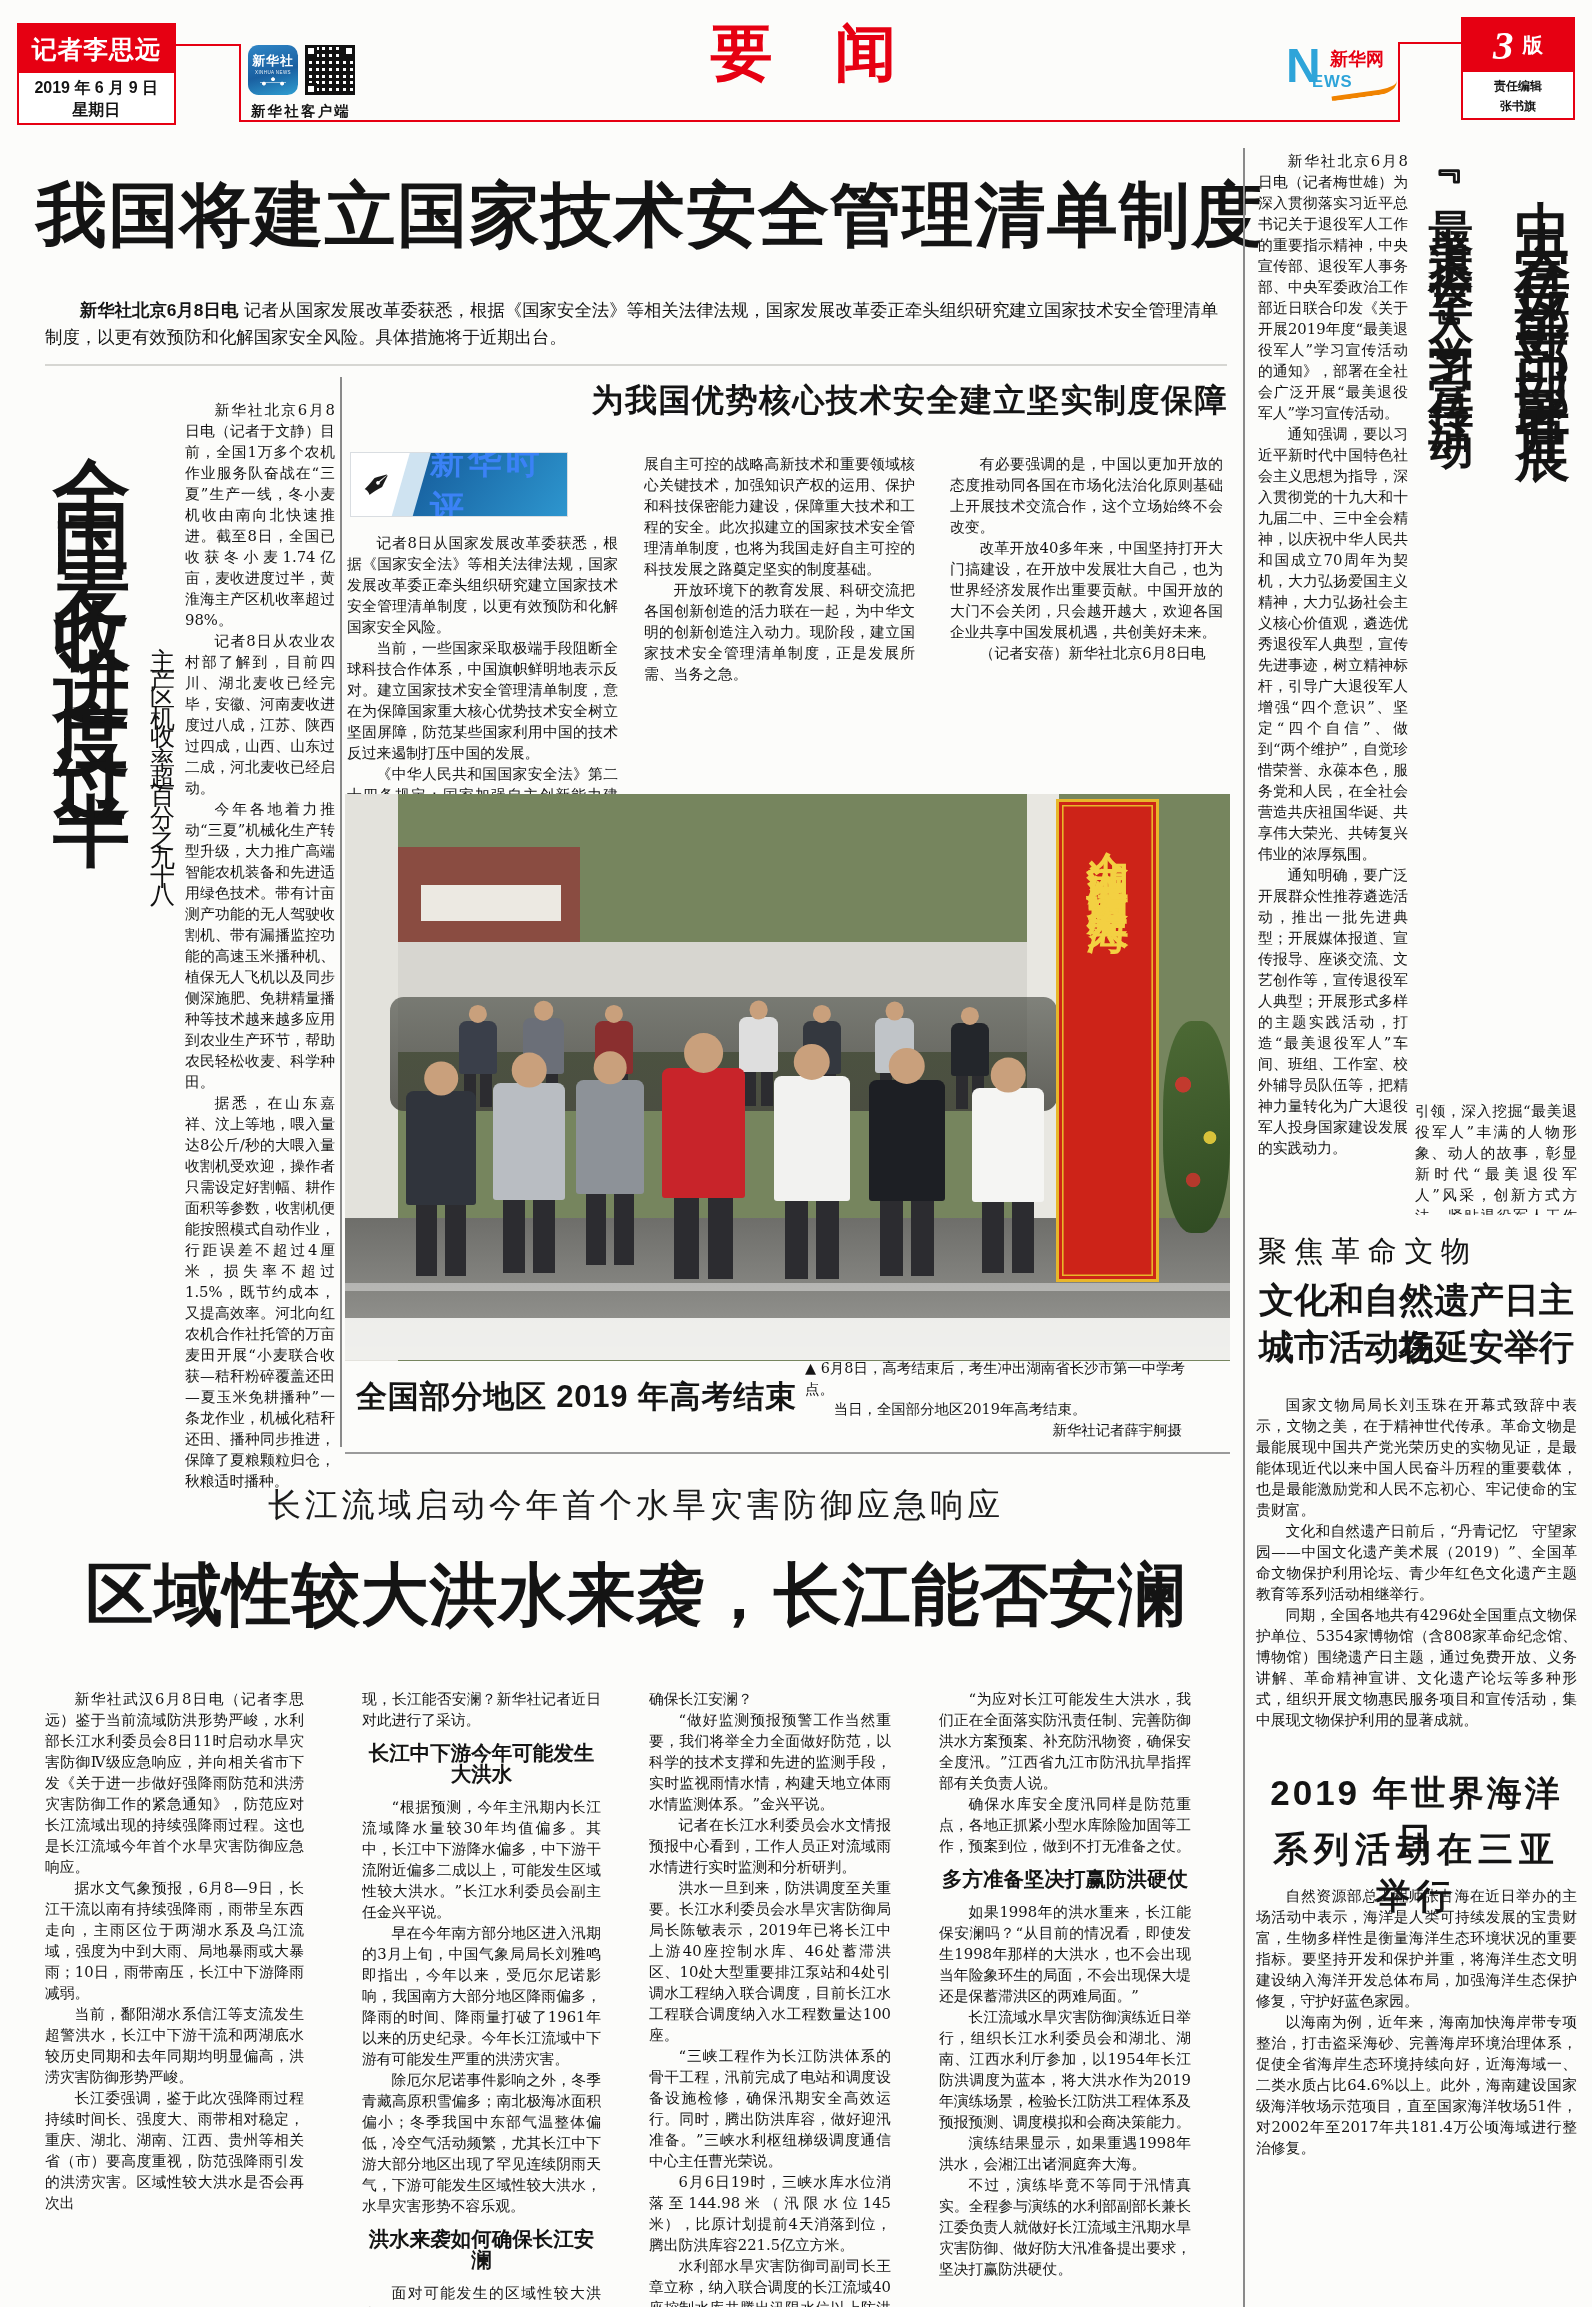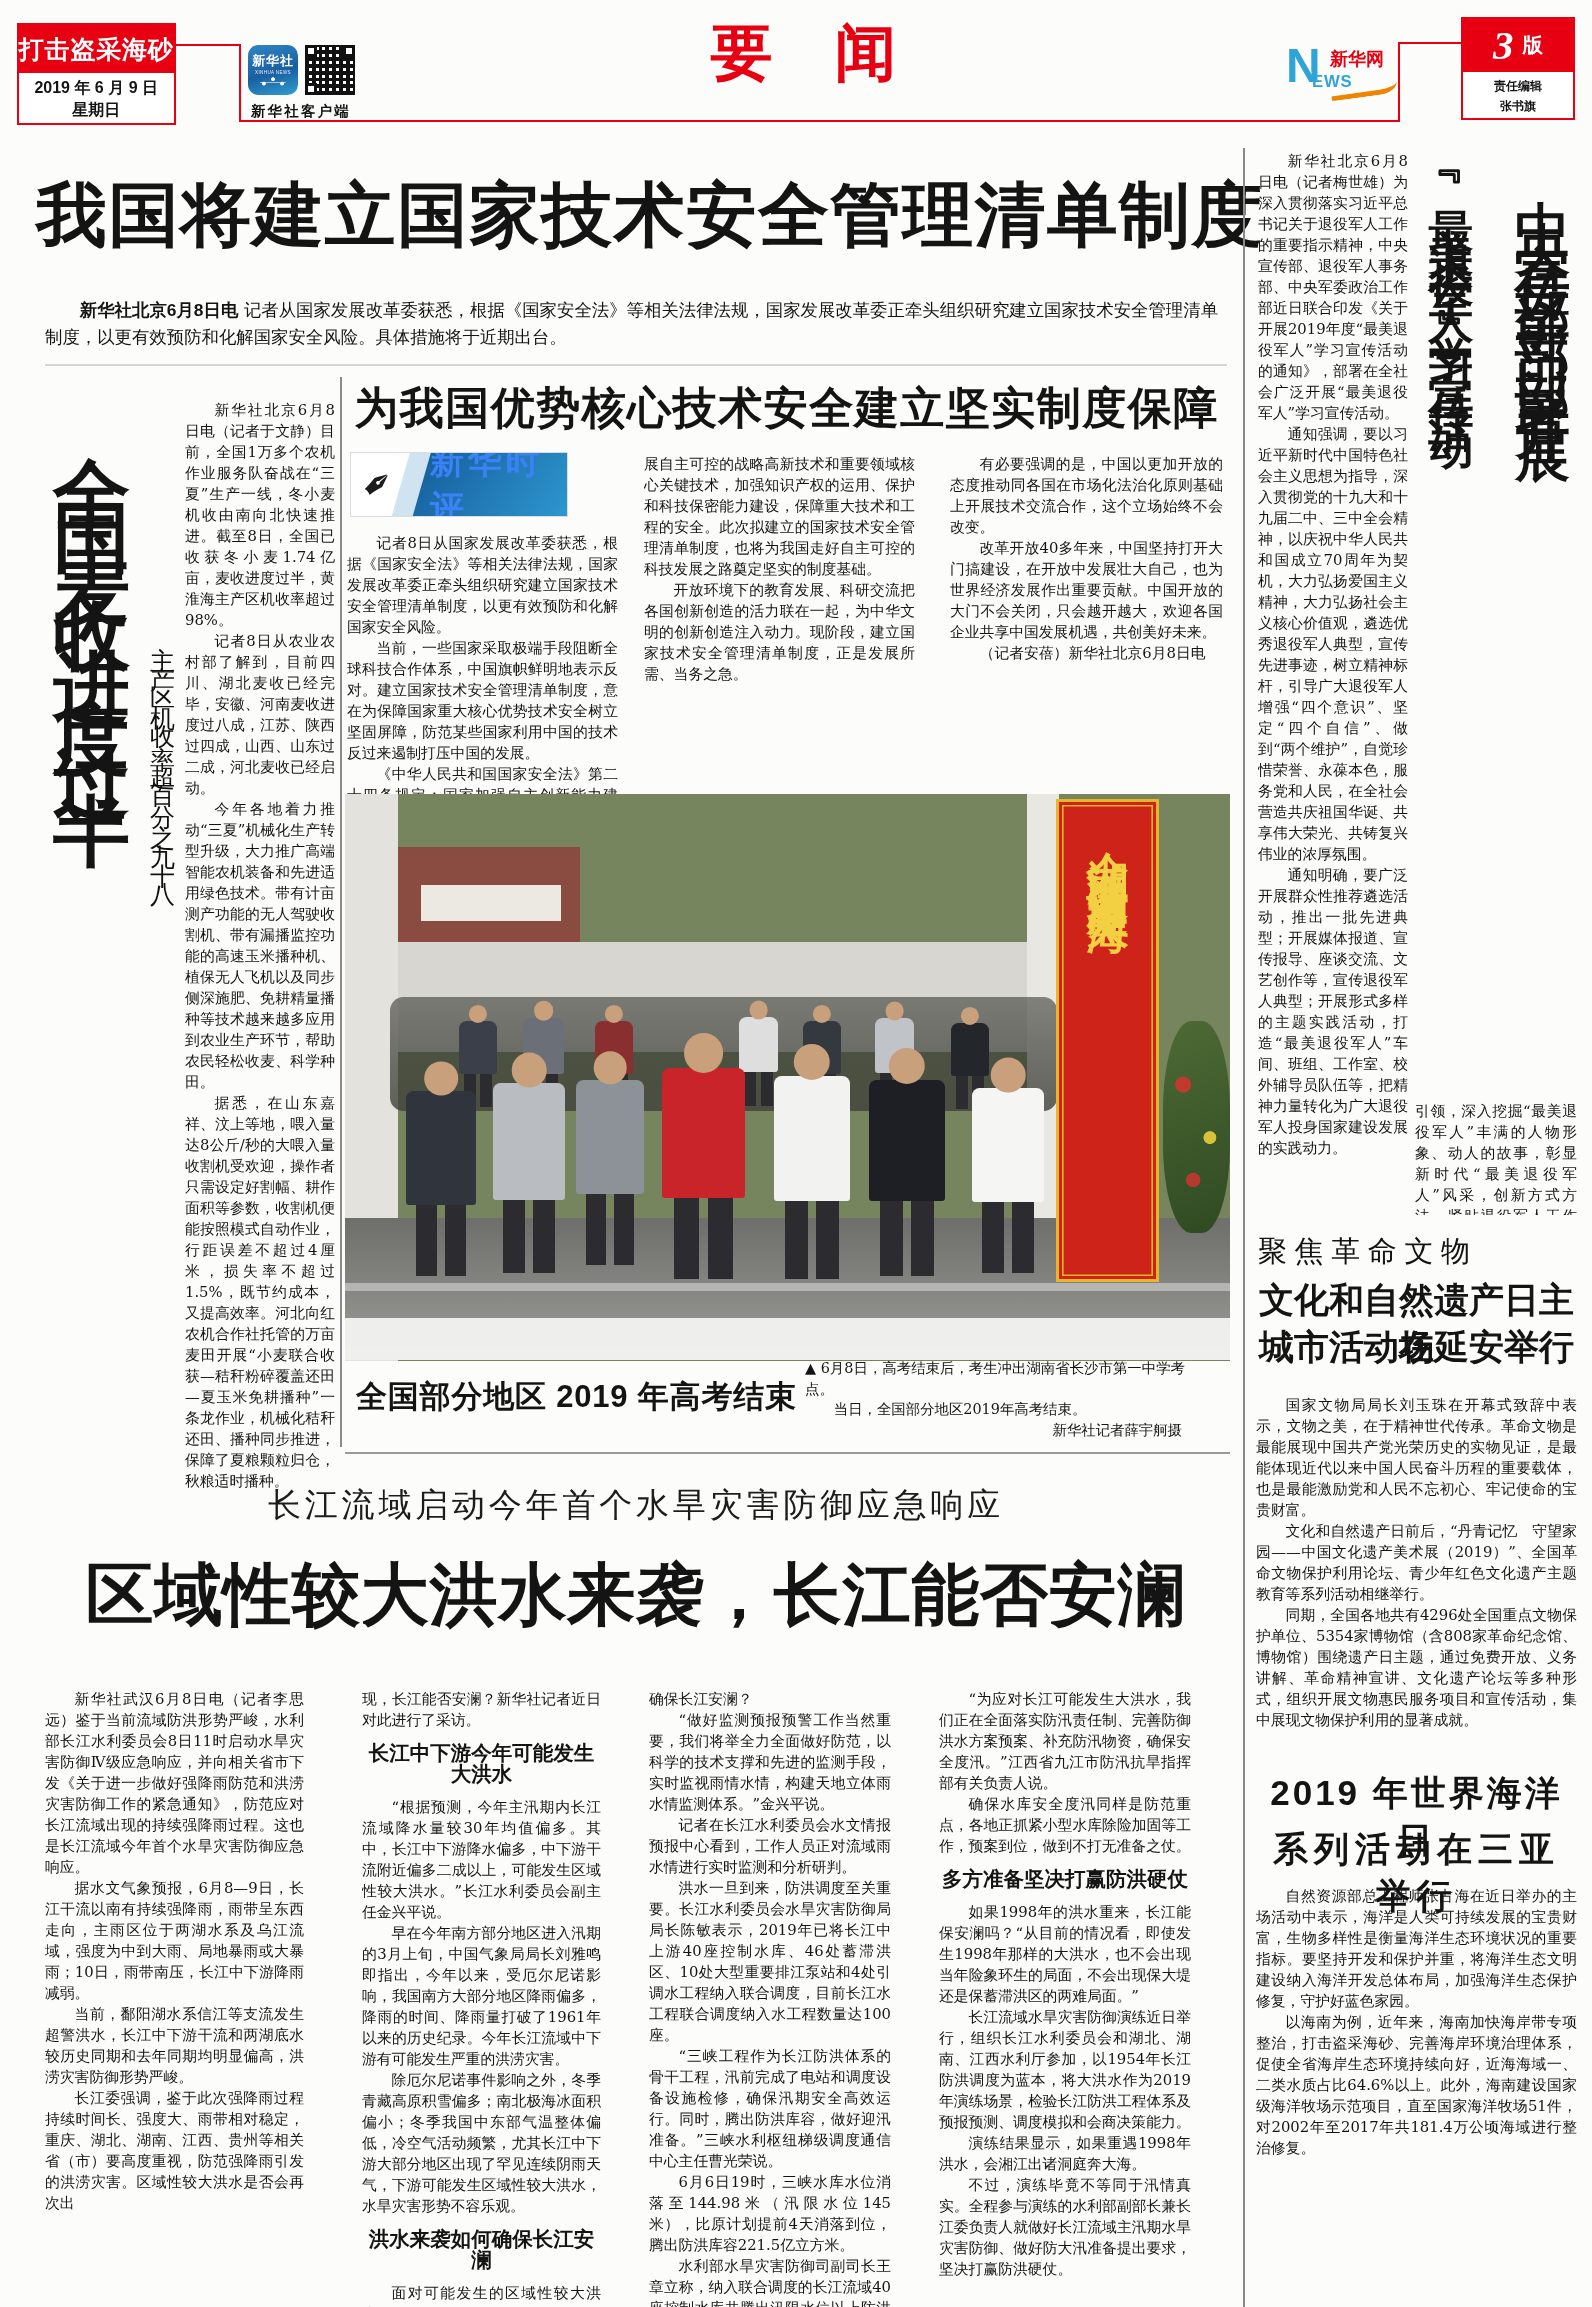--- a/index.html
+++ b/index.html
@@ -50,21 +50,21 @@
   
   .vtext{writing-mode:vertical-rl;}
   .wheat-hl{left:41px;top:394px;height:1076px;font-weight:900;font-size:77px;letter-spacing:48px;}
   .wheat-sub{left:147px;top:627px;height:621px;font-weight:500;font-size:25px;letter-spacing:19.7px;color:#111;}
   .body-col{font-size:14.8px;line-height:21px;text-align:justify;overflow:hidden;}
   .body-col p{margin:0;text-indent:2em;}
   .body-col p.noind{text-indent:0;}
   .wheat-body{left:185px;top:377px;width:150px;height:1100px;margin-top:22px;}
   .vrule{background:#8a8a8a;position:absolute;}
   
-  .cmt-title{left:345px;top:379px;width:883px;text-align:center;font-weight:900;font-size:44px;letter-spacing:1.5px;}
+  .cmt-title{left:345px;top:379px;width:883px;text-align:right;font-weight:900;font-size:32px;letter-spacing:1.5px;}
   .cmt-logo{left:350px;top:452px;width:218px;height:65px;background:#fff;border:0.8px solid #d9dde1;overflow:hidden;}
   .cmt-logo .pen{position:absolute;left:10.6px;top:9px;font-size:38px;transform:rotate(-40deg);color:#1b1b1b;}
   .cmt-logo .stripe{position:absolute;left:50px;top:-4.5px;width:26px;height:110%;background:#cfe3f1;transform:skewX(-16deg);}
   .cmt-logo .blue{position:absolute;left:71px;top:-4.5px;width:167px;height:110%;
        background:linear-gradient(115deg,#17609f,#2f9ad2);transform:skewX(-16deg);}
   .cmt-logo .label{position:absolute;left:79px;top:0;width:136px;height:100%;display:flex;align-items:center;
        justify-content:center;color:#3b82f6;font-weight:700;font-size:34px;letter-spacing:3.8px;}
   .cmt-col{top:453px;height:341px;}
   
   .photo{left:345px;top:794px;width:885px;height:567px;overflow:hidden;background:#76855e;}
@@ -99,21 +99,21 @@
   .side-hl{left:1256px;width:321px;text-align:center;font-weight:900;font-size:35px;}
   .her-body{left:1256px;top:1394px;width:321px;height:352px;}
   .oc-hl1{top:1770px;font-weight:700;letter-spacing:3px;}
   .oc-hl2{top:1826px;font-weight:700;letter-spacing:6px;}
   .oc-body{left:1256px;top:1885px;width:321px;height:420px;}
 </style>
 </head>
 <body>
 
 <div class="abs masthead sans">
-  <div class="masthead-top">打击盗采海砂</div>
+  <div class="masthead-top">记者李思远</div>
   <div class="masthead-date">
     <div>2019 年 6 月 9 日</div>
     <div>星期日</div>
   </div>
 </div>
 <div class="redline" style="left:176px;top:44px;width:65px;height:2.3px;"></div>
 <div class="redline" style="left:239px;top:44px;width:2.3px;height:78px;"></div>
 <div class="redline" style="left:239px;top:120px;width:1161px;height:2.3px;"></div>
 <div class="redline" style="left:1398px;top:42px;width:2.3px;height:80px;"></div>
 <div class="redline" style="left:1400px;top:42px;width:61px;height:2.3px;"></div>

